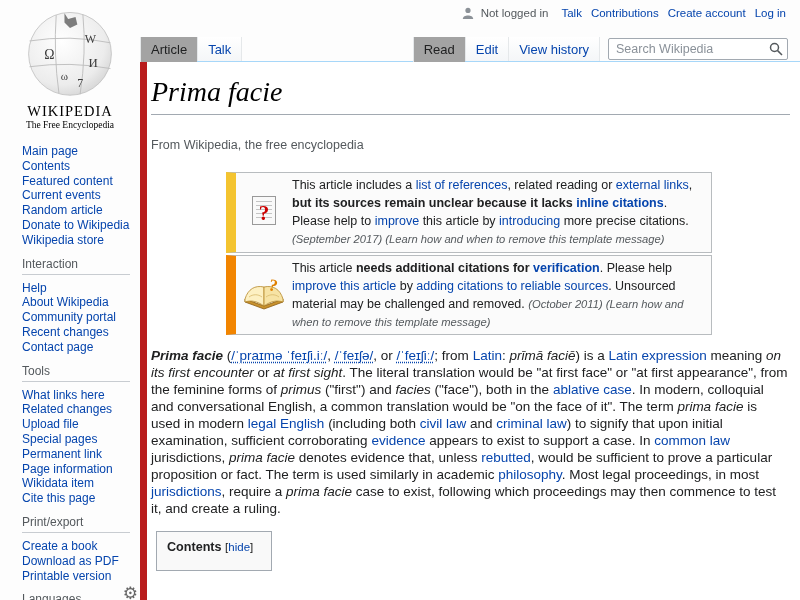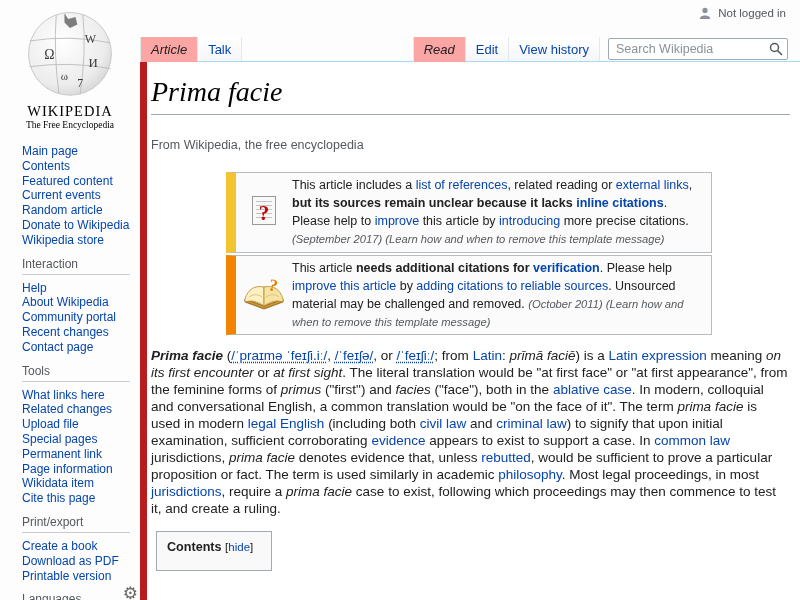--- a/index.html
+++ b/index.html
@@ -27,21 +27,21 @@
   .side-header .gear { position:absolute; right:-8px; top:-6px; font-size:17px; color:#666;
     cursor:pointer; font-style:normal; }
 
   
   .tabbar { position:absolute; left:140px; right:0; top:37px; height:25px;
     border-bottom:1px solid var(--hline); display:flex; }
   .tabgroup { display:flex; }
   .tab { padding:0 10px; line-height:25px; font-size:13px; color:var(--link); cursor:pointer;
     border-left:1px solid #e5e8ea; background:linear-gradient(#ffffff,#f4f6f8); }
   .tabgroup .tab:last-child { border-right:1px solid #e5e8ea; }
-  .tab.active { color:var(--text); background:#fca5a5; height:26px; margin-bottom:-1px;font-style:italic; }
+  .tab.active { color:var(--text); background:#a3a3a3; height:26px; margin-bottom:-1px; }
   .tab-spacer { flex:1; }
   .search-wrap { position:relative; width:180px; height:14px; margin:1px 12px 0 8px; }
   .search-wrap input { width:100%; height:22px; border:1px solid var(--gborder); border-radius:2px;
     padding:0 26px 0 7px; font-size:12.5px; font-family:inherit; color:var(--text); background:#fff; outline:none; }
   .search-wrap input::placeholder { color:#8a9199; }
   .search-btn { position:absolute; right:5px; top:4px; cursor:pointer; display:inline-flex; }
 
   
   .content { position:absolute; left:140px; top:62px; width:660px; height:538px; background:#fff;
     border-left:7px solid #b91c1c; padding:14px 10px 0 4px; }
@@ -80,20 +80,21 @@
 <div class="page">
 
   <div class="personal-bar">
     <span class="uicon">
       <svg width="12" height="12" viewBox="0 0 12 12">
           <circle cx="6" cy="3.4" r="2.6" fill="#8b9197"></circle>
           <path d="M0.8,12 C0.8,7.4 11.2,7.4 11.2,12 Z" fill="#8b9197"></path>
         </svg>
     </span>
     <span>Not logged in</span>
+    <nav id="personal-links" style="display:inline"><span class="plink">Talk</span><span class="plink">Contributions</span><span class="plink">Create account</span><span class="plink">Log in</span></nav>
   </div>
 
   <aside class="sidebar">
     <div class="logo">
       <svg width="92" height="92" viewBox="0 0 100 100">
         <defs>
           <radialGradient id="gl" cx="40%" cy="35%" r="75%">
             <stop offset="0%" stop-color="#ffffff"></stop>
               <stop offset="70%" stop-color="#ececec"></stop>
               <stop offset="100%" stop-color="#cfcfcf"></stop>

